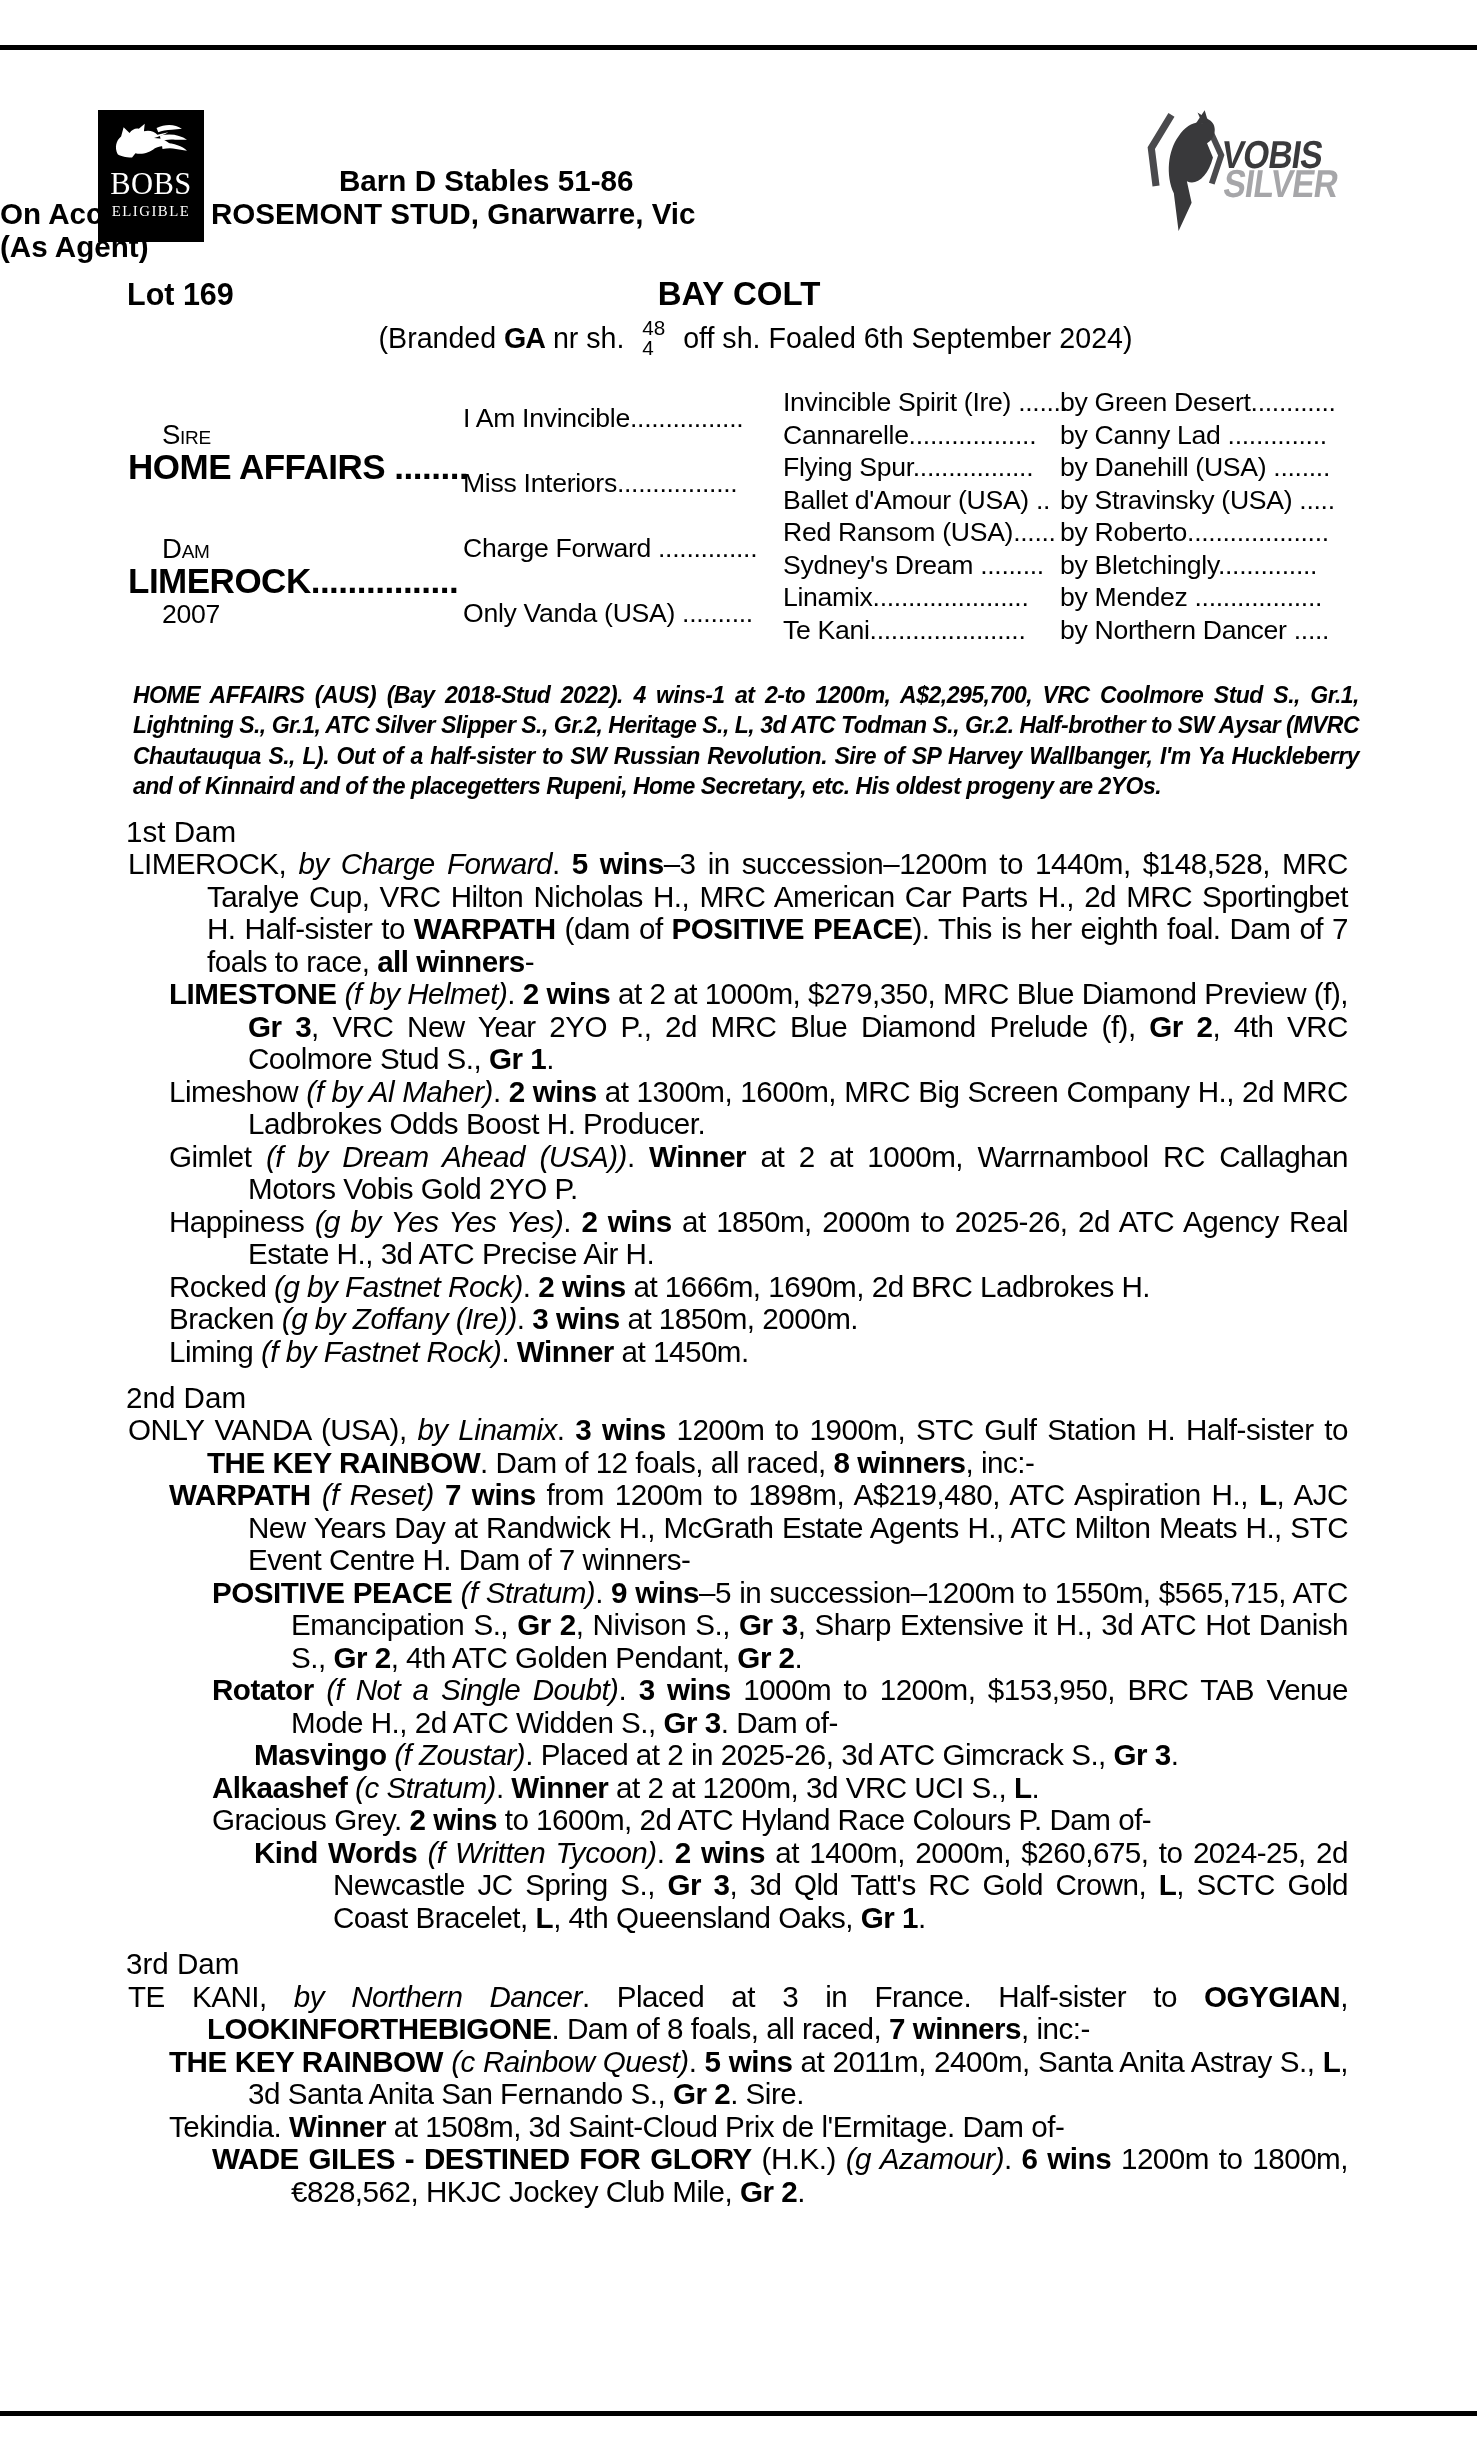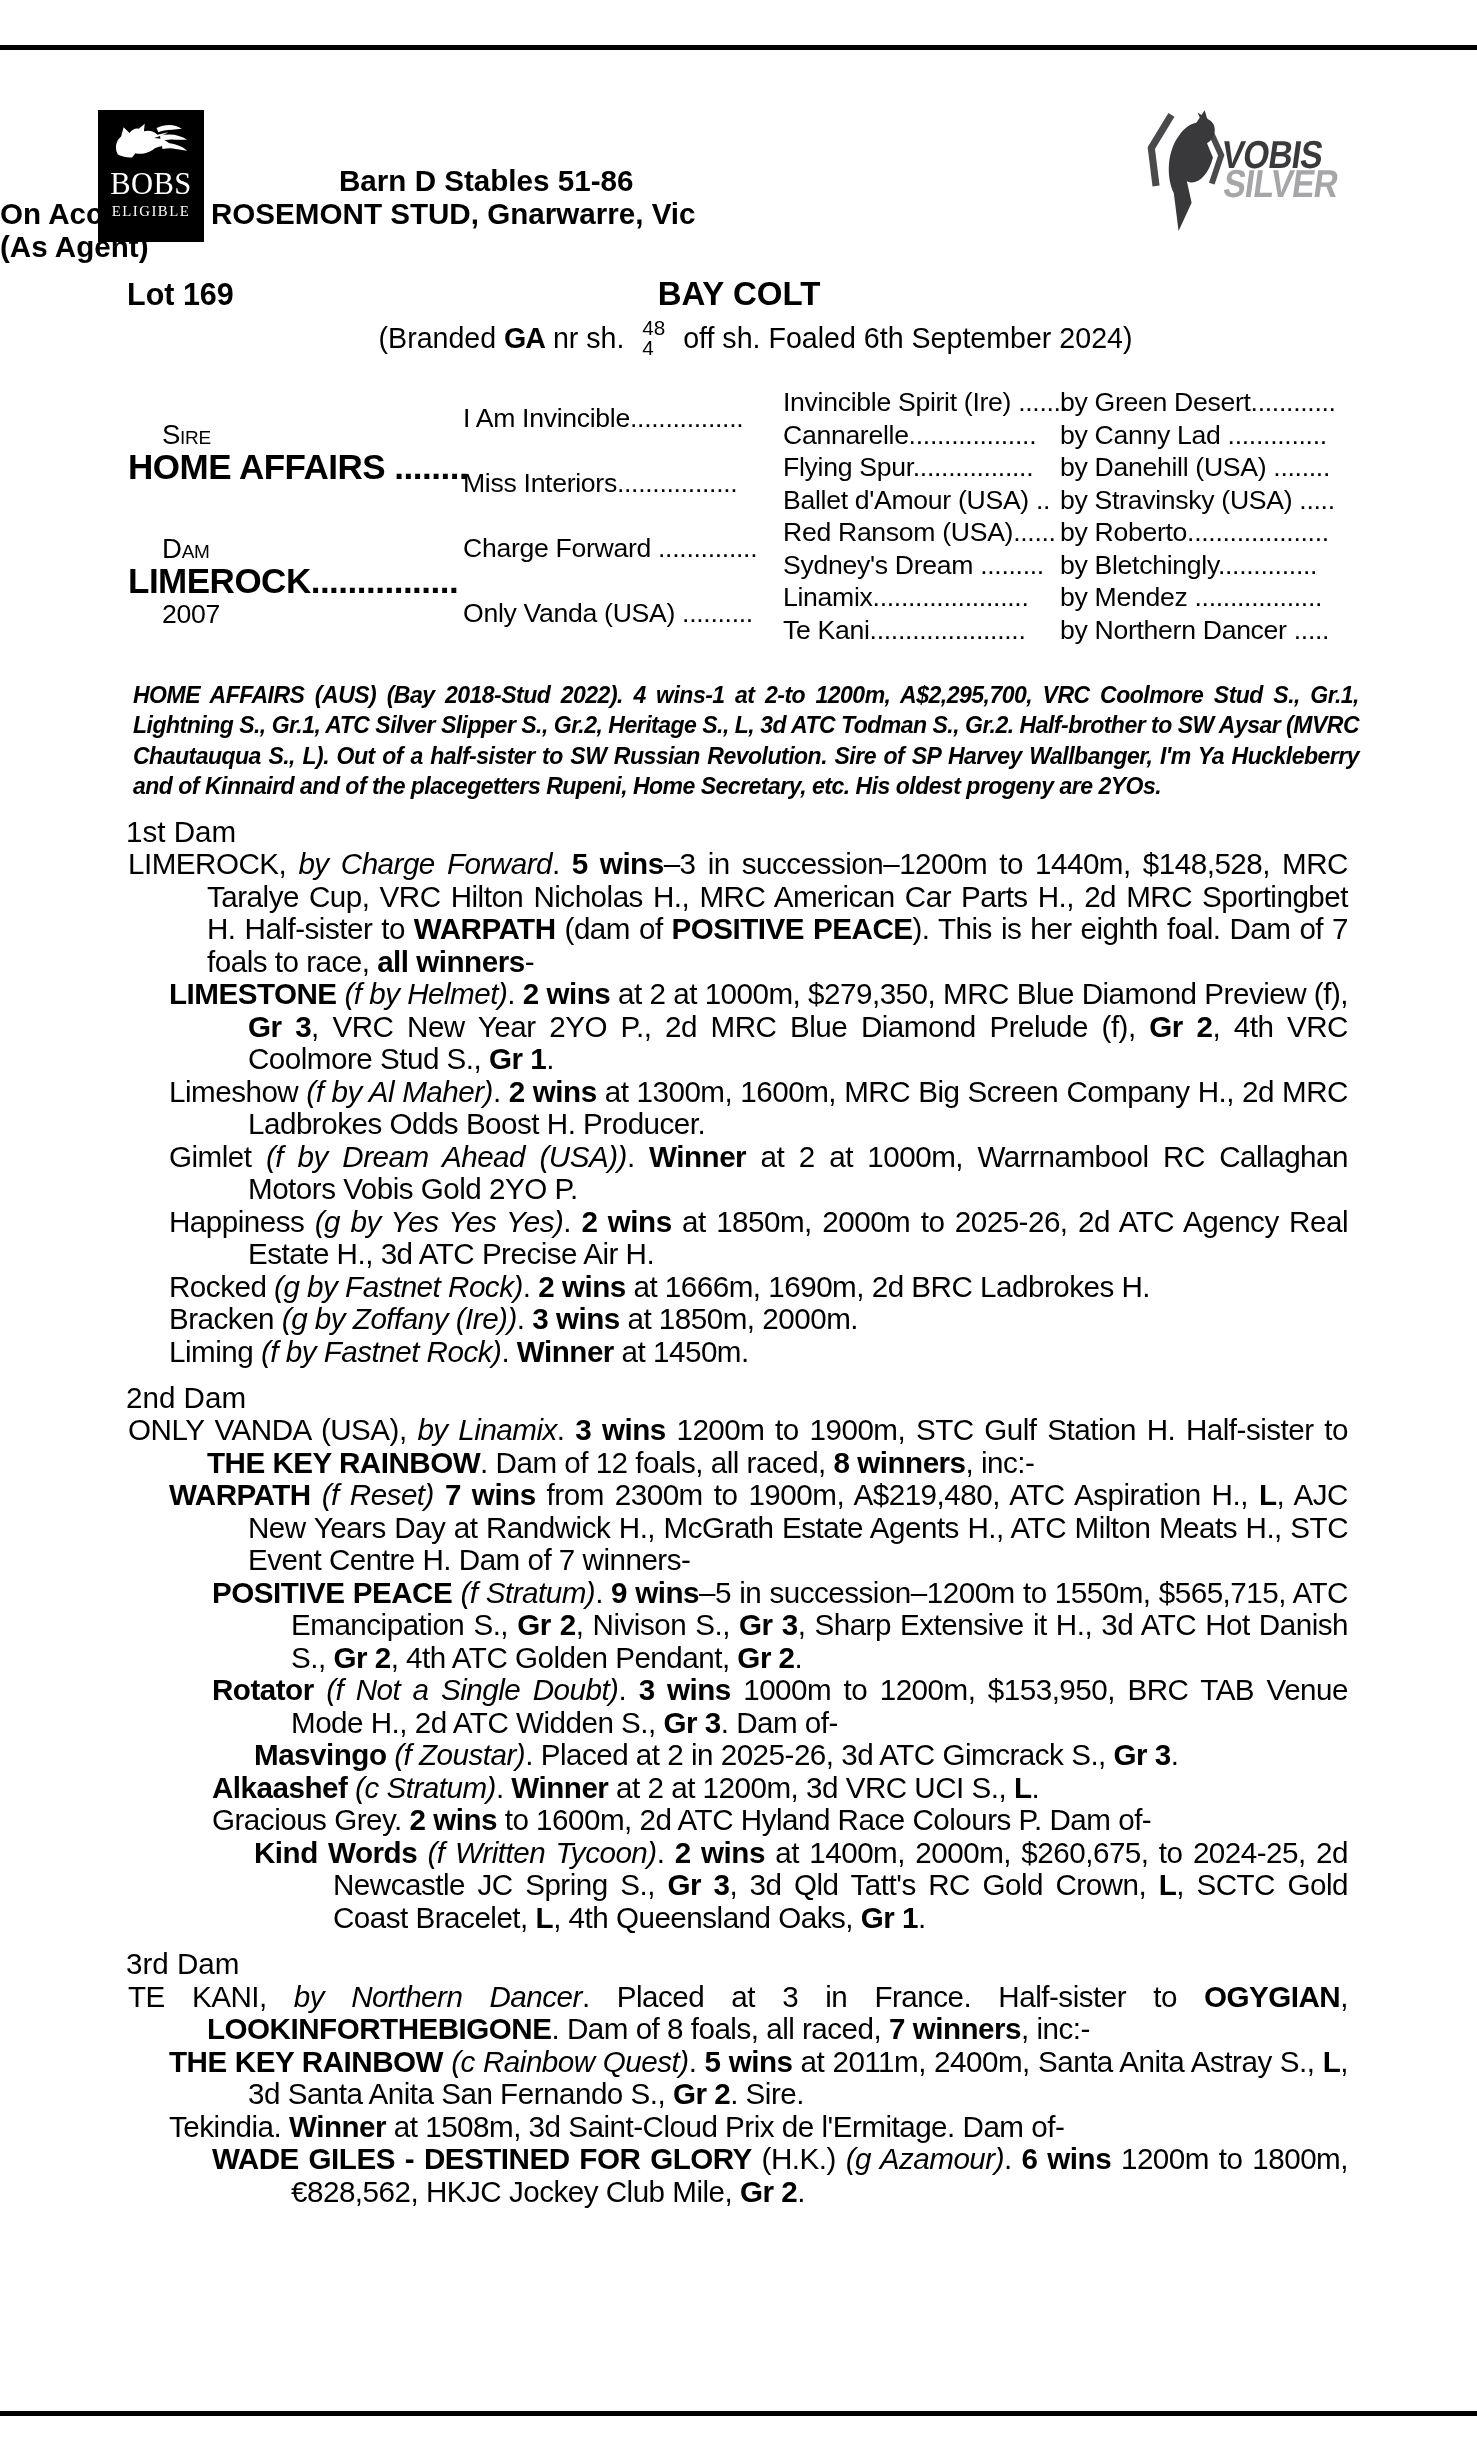--- a/index.html
+++ b/index.html
@@ -178,21 +178,21 @@
           <p class="entry ind1"><span>Happiness </span><span class="run-i">(g by Yes Yes Yes)</span><span>. </span><span class="run-b">2 wins</span><span> at 1850m, 2000m to 2025-26, 2d ATC Agency Real Estate H., 3d ATC Precise Air H.</span></p>
           <p class="entry ind1"><span>Rocked </span><span class="run-i">(g by Fastnet Rock)</span><span>. </span><span class="run-b">2 wins</span><span> at 1666m, 1690m, 2d BRC Ladbrokes H.</span></p>
           <p class="entry ind1"><span>Bracken </span><span class="run-i">(g by Zoffany (Ire))</span><span>. </span><span class="run-b">3 wins</span><span> at 1850m, 2000m.</span></p>
           <p class="entry ind1"><span>Liming </span><span class="run-i">(f by Fastnet Rock)</span><span>. </span><span class="run-b">Winner</span><span> at 1450m.</span></p>
         </div>
   </div>
       <div class="dam-section">
     <div class="dam-heading">2nd Dam</div>
     <div class="entries">
           <p class="entry ind0"><span>ONLY VANDA (USA), </span><span class="run-i">by Linamix</span><span>. </span><span class="run-b">3 wins</span><span> 1200m to 1900m, STC Gulf Station H. Half-sister to </span><span class="run-b">THE KEY RAINBOW</span><span>. Dam of 12 foals, all raced, </span><span class="run-b">8 winners</span><span>, inc:-</span></p>
-          <p class="entry ind1"><span class="run-b">WARPATH</span><span> </span><span class="run-i">(f Reset)</span><span> </span><span class="run-b">7 wins</span><span> from 2300m to 1900m, A$219,480, ATC Aspiration H., </span><span class="run-b">L</span><span>, AJC New Years Day at Randwick H., McGrath Estate Agents H., ATC Milton Meats H., STC Event Centre H. Dam of 7 winners-</span></p>
+          <p class="entry ind1"><span class="run-b">WARPATH</span><span> </span><span class="run-i">(f Reset)</span><span> </span><span class="run-b">7 wins</span><span> from 1200m to 1898m, A$219,480, ATC Aspiration H., </span><span class="run-b">L</span><span>, AJC New Years Day at Randwick H., McGrath Estate Agents H., ATC Milton Meats H., STC Event Centre H. Dam of 7 winners-</span></p>
           <p class="entry ind2"><span class="run-b">POSITIVE PEACE</span><span> </span><span class="run-i">(f Stratum)</span><span>. </span><span class="run-b">9 wins</span><span>–5 in succession–1200m to 1550m, $565,715, ATC Emancipation S., </span><span class="run-b">Gr 2</span><span>, Nivison S., </span><span class="run-b">Gr 3</span><span>, Sharp Extensive it H., 3d ATC Hot Danish S., </span><span class="run-b">Gr 2</span><span>, 4th ATC Golden Pendant, </span><span class="run-b">Gr 2</span><span>.</span></p>
           <p class="entry ind2"><span class="run-b">Rotator</span><span> </span><span class="run-i">(f Not a Single Doubt)</span><span>. </span><span class="run-b">3 wins</span><span> 1000m to 1200m, $153,950, BRC TAB Venue Mode H., 2d ATC Widden S., </span><span class="run-b">Gr 3</span><span>. Dam of-</span></p>
           <p class="entry ind3"><span class="run-b">Masvingo</span><span> </span><span class="run-i">(f Zoustar)</span><span>. Placed at 2 in 2025-26, 3d ATC Gimcrack S., </span><span class="run-b">Gr 3</span><span>.</span></p>
           <p class="entry ind2"><span class="run-b">Alkaashef</span><span> </span><span class="run-i">(c Stratum)</span><span>. </span><span class="run-b">Winner</span><span> at 2 at 1200m, 3d VRC UCI S., </span><span class="run-b">L</span><span>.</span></p>
           <p class="entry ind2"><span>Gracious Grey. </span><span class="run-b">2 wins</span><span> to 1600m, 2d ATC Hyland Race Colours P. Dam of-</span></p>
           <p class="entry ind3"><span class="run-b">Kind Words</span><span> </span><span class="run-i">(f Written Tycoon)</span><span>. </span><span class="run-b">2 wins</span><span> at 1400m, 2000m, $260,675, to 2024-25, 2d Newcastle JC Spring S., </span><span class="run-b">Gr 3</span><span>, 3d Qld Tatt's RC Gold Crown, </span><span class="run-b">L</span><span>, SCTC Gold Coast Bracelet, </span><span class="run-b">L</span><span>, 4th Queensland Oaks, </span><span class="run-b">Gr 1</span><span>.</span></p>
         </div>
   </div>
       <div class="dam-section">
     <div class="dam-heading">3rd Dam</div>

